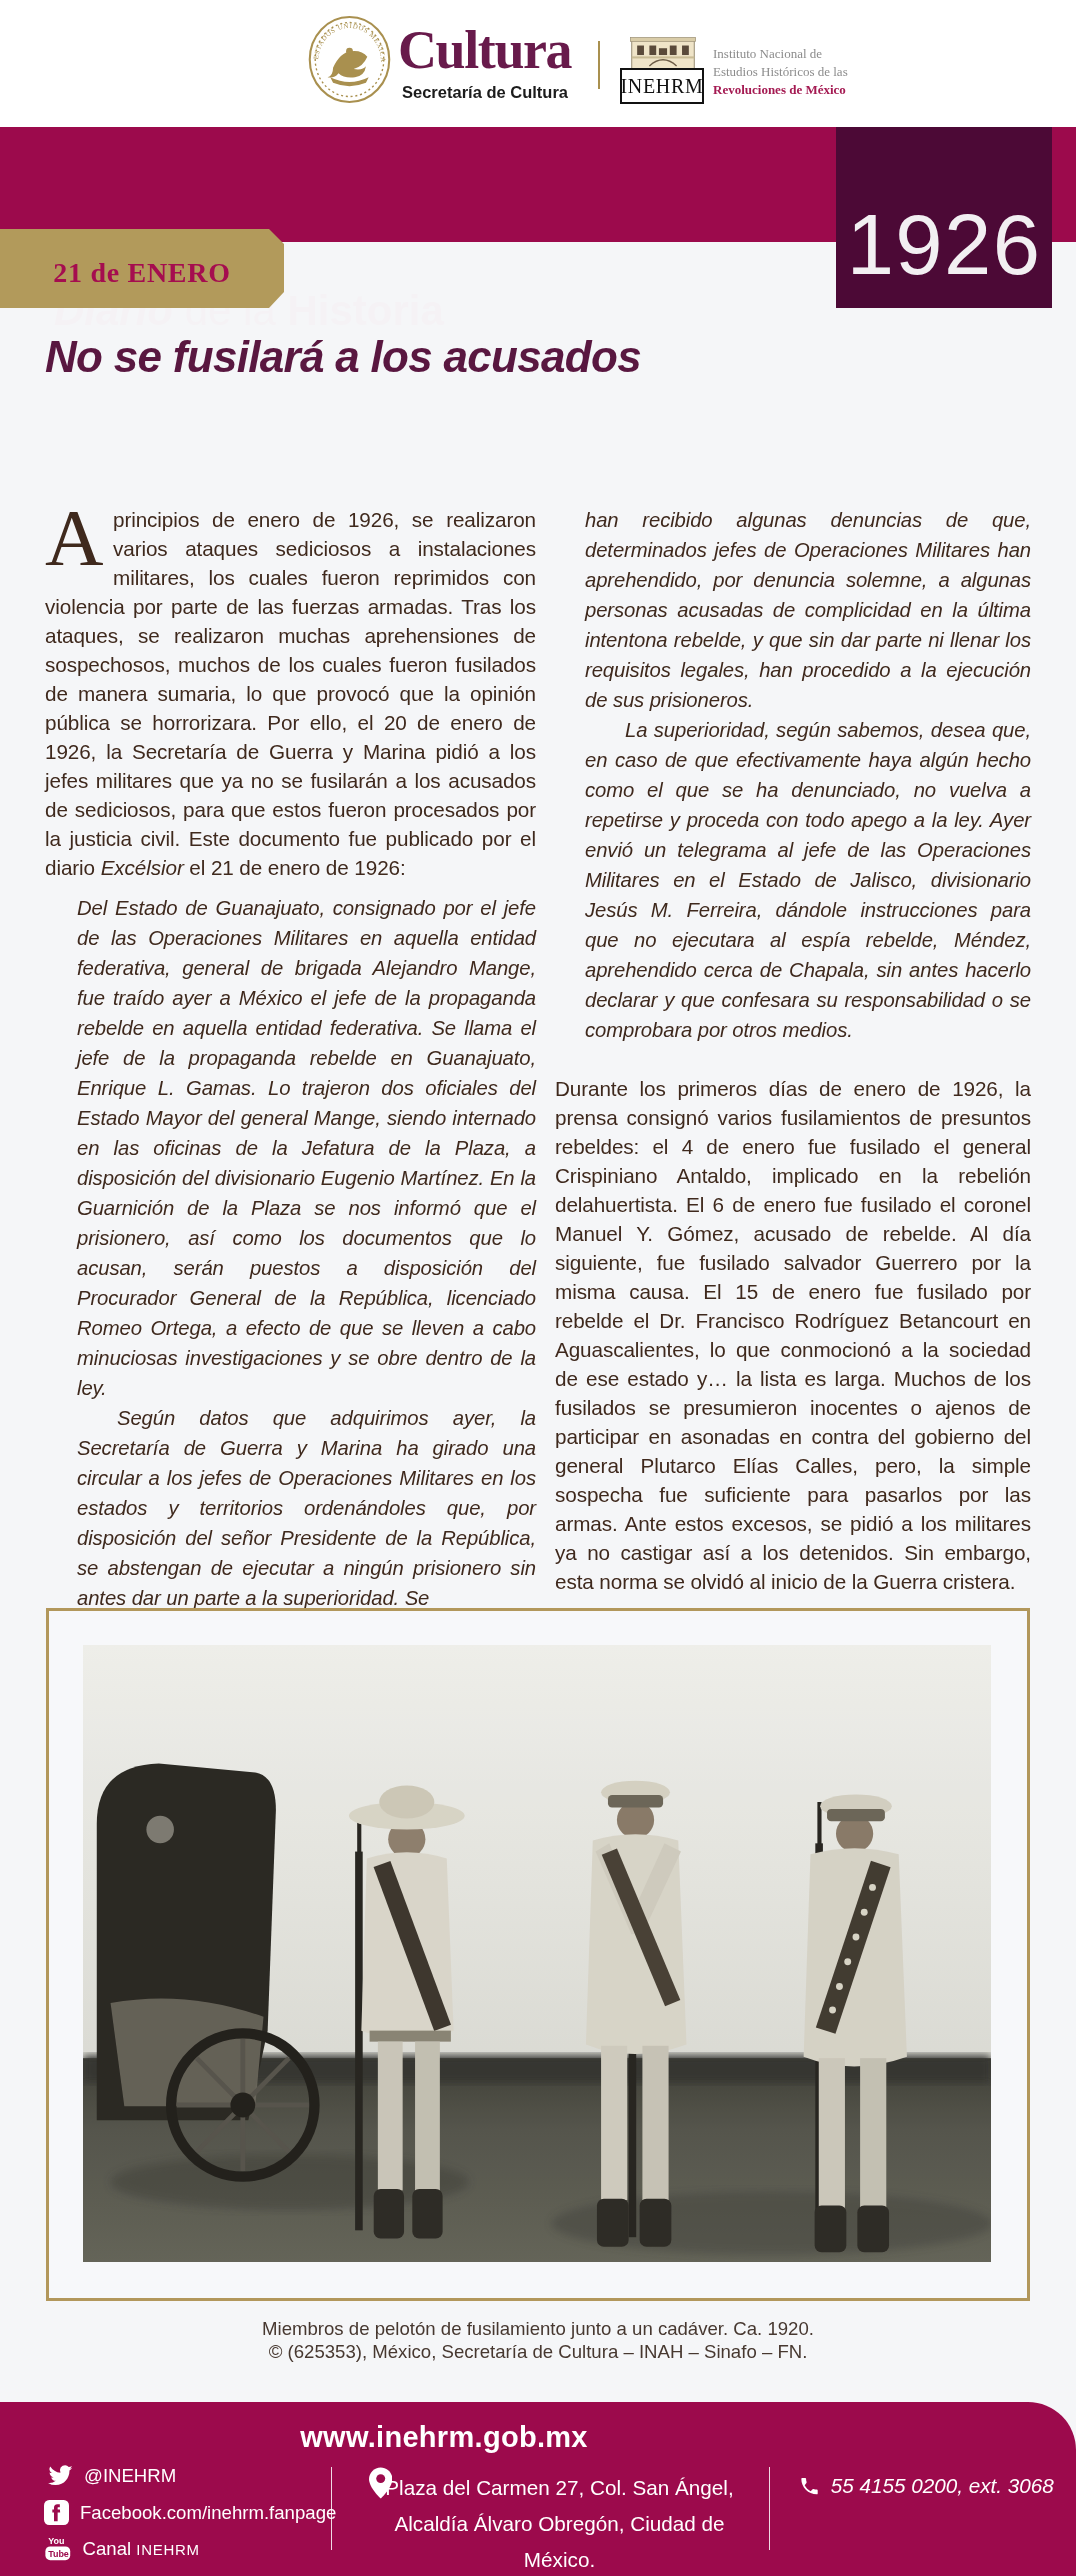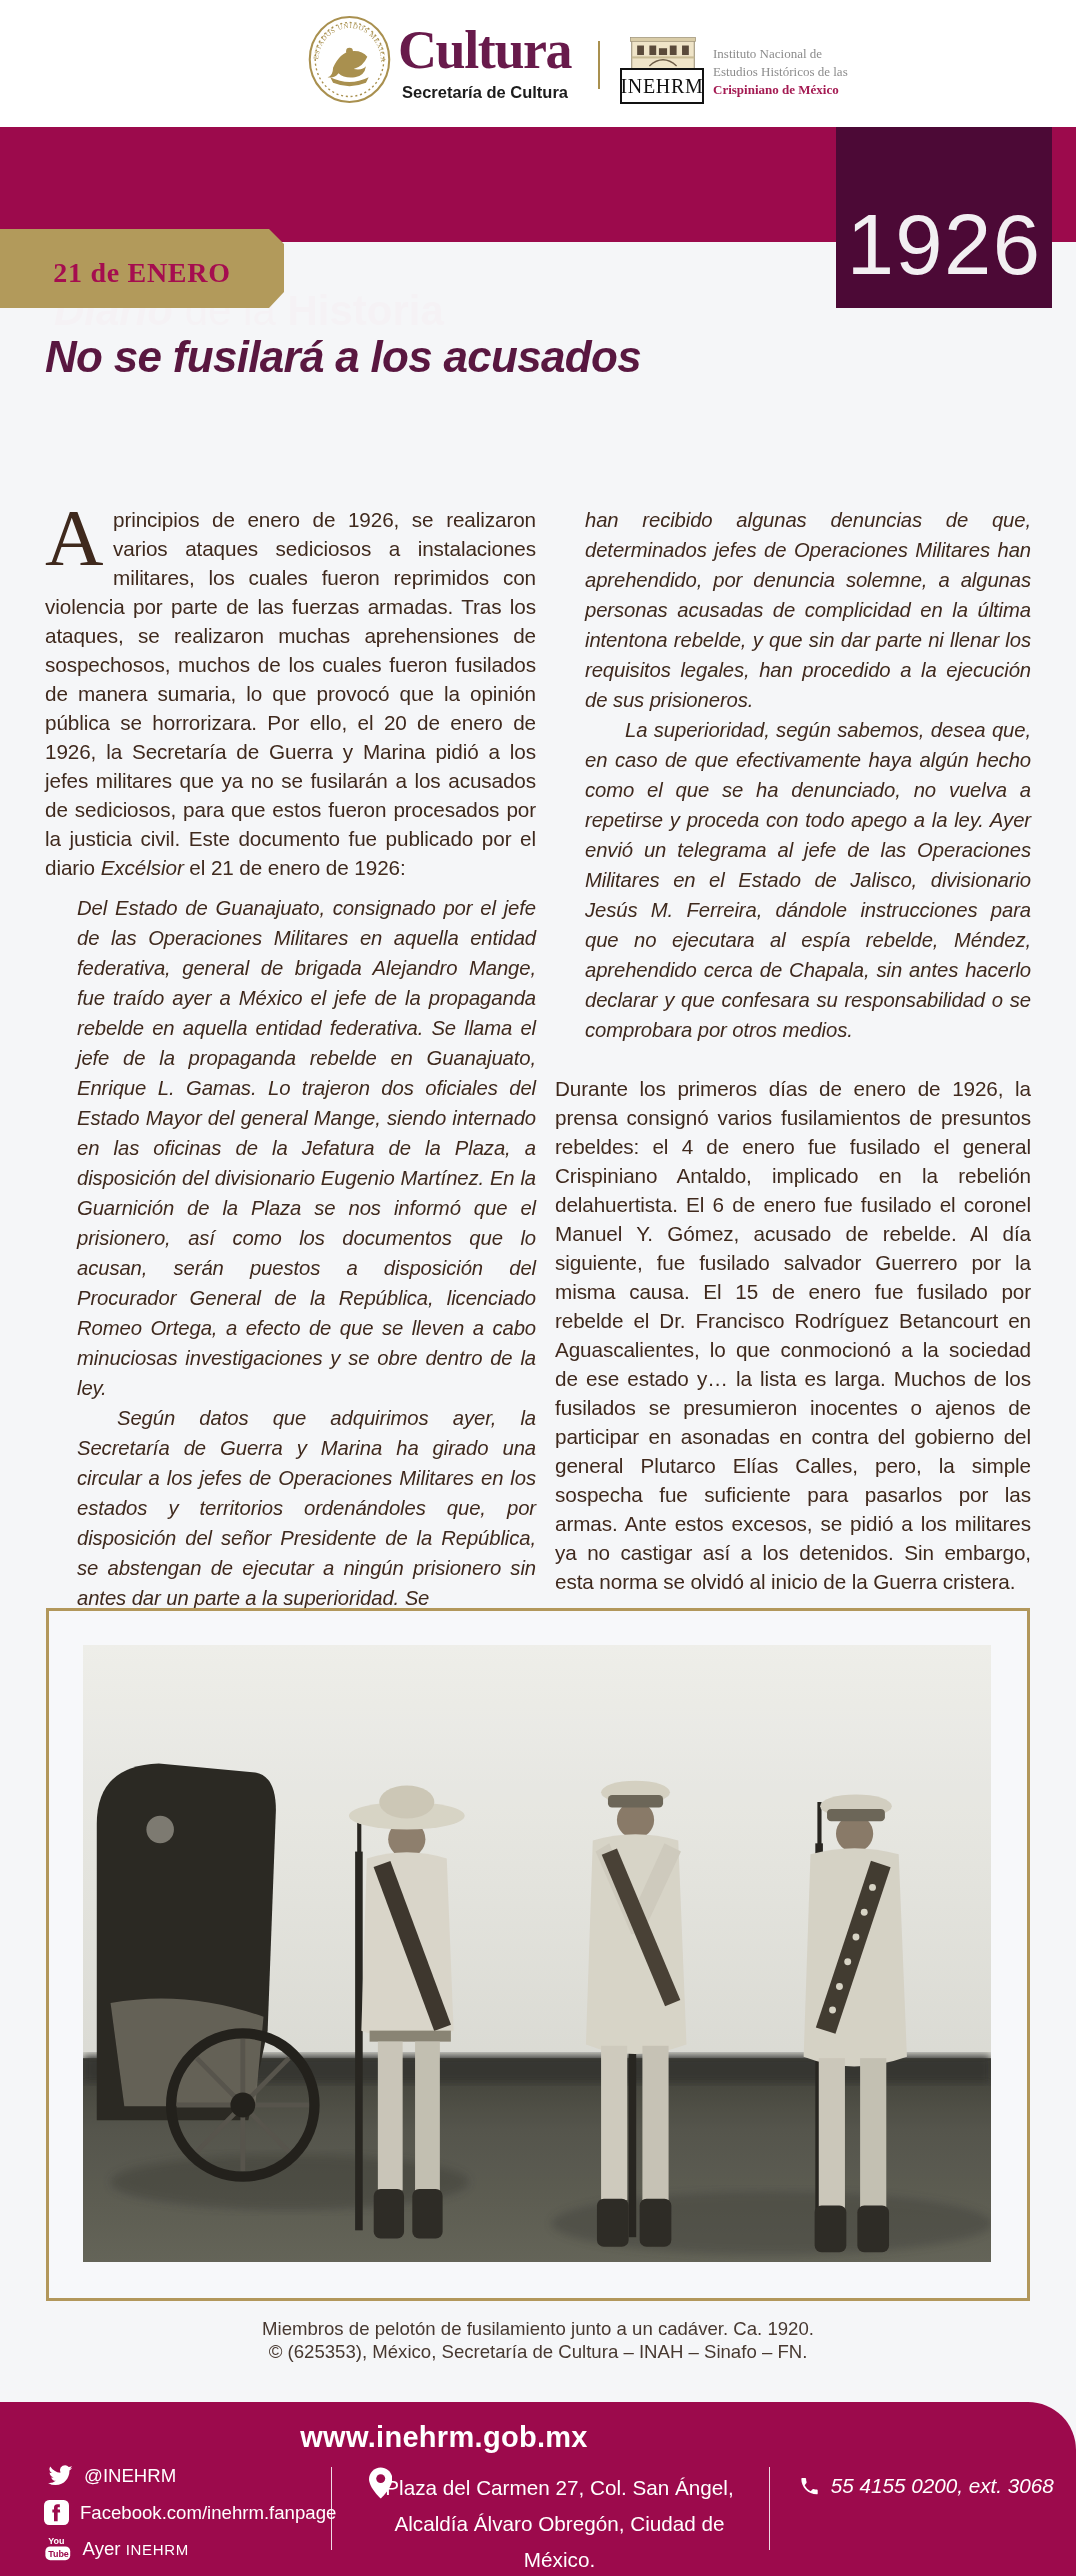--- a/index.html
+++ b/index.html
@@ -111,21 +111,21 @@
       </g>
       <path d="M28 44 q20-18 40 0" fill="none" stroke="#6B5B45" stroke-width="2"></path>
       <rect x="2" y="30" width="92" height="3" fill="#C9BC96"></rect>
     </svg>
     <div class="abs inehrm-box">
       <span>INEHRM</span>
     </div>
     <div class="abs inehrm-name">
       <div>Instituto Nacional de</div>
       <div>Estudios Históricos de las</div>
-      <div class="l3">Crispiniano de México</div>
+      <div class="l3">Revoluciones de México</div>
     </div>
   </div>
 
   <div class="abs banner">
     <div class="abs banner-title">
       <span class="b-it">Diario</span><span class="b-md"> de la </span><span class="b-bd">Historia</span>
     </div>
   </div>
   <div class="abs year-box">
     <div class="year">1926</div>
@@ -266,21 +266,21 @@
       </svg>
       <span>Facebook.com/inehrm.fanpage</span>
     </div>
 
     <div class="f-row" style="left:44px;top:132px;">
       <svg width="27.6" height="29" viewBox="0 0 40 42" style="font-size:27px">
         <text x="6" y="15" fill="#fff" font-size="13" font-weight="bold" font-family="Liberation Sans,sans-serif">You</text>
         <rect x="2" y="18" width="36" height="20" rx="7" fill="#fff"></rect>
         <text x="6" y="33" fill="#9C0A4C" font-size="13" font-weight="bold" font-family="Liberation Sans,sans-serif">Tube</text>
       </svg>
-      <span><span>Ayer </span><span class="smallcaps">INEHRM</span></span>
+      <span><span>Canal </span><span class="smallcaps">INEHRM</span></span>
     </div>
 
     <div class="f-divider" style="left:331px;"></div>
 
     <svg width="23.4" height="32" viewBox="0 0 24 32" style="position:absolute;left:369px;top:65px;">
       <path fill="#fff" d="M12 0C5.4 0 0 5.4 0 12c0 9 12 20 12 20s12-11 12-20C24 5.4 18.6 0 12 0z"></path>
       <circle cx="12" cy="11.5" r="4.6" fill="#9C0A4C"></circle>
     </svg>
     <div class="f-address">
       <div>Plaza del Carmen 27, Col. San Ángel,</div>

